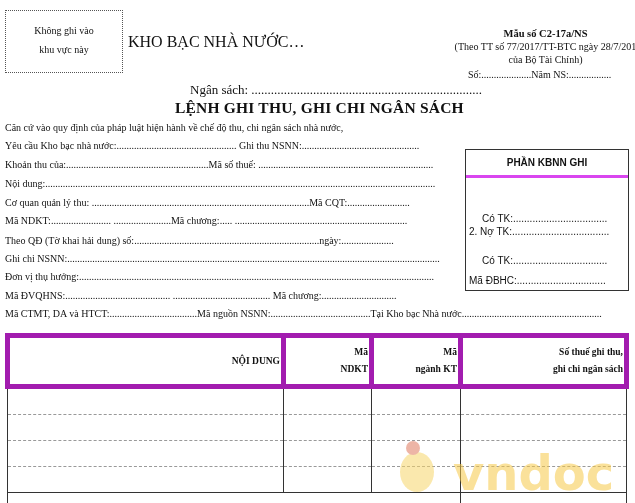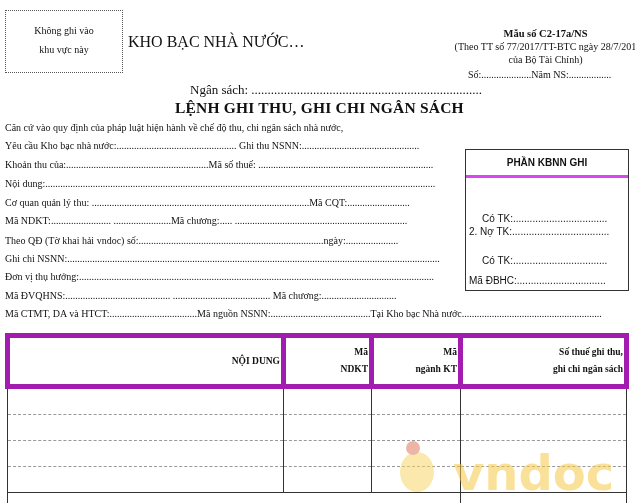--- a/index.html
+++ b/index.html
@@ -40,21 +40,21 @@
   <div>của Bộ Tài Chính)</div>
 </div>
 <div class="abs so">Số:....................Năm NS:.................</div>
 
 <div class="abs line" style="top:122px">Căn cứ vào quy định của pháp luật hiện hành về chế độ thu, chi ngân sách nhà nước,</div>
 <div class="abs line" style="top:140px">Yêu cầu Kho bạc nhà nước:................................................ Ghi thu NSNN:...............................................</div>
 <div class="abs line" style="top:159px">Khoản thu của:.........................................................Mã số thuế: ......................................................................</div>
 <div class="abs line" style="top:178px">Nội dung:............................................................................................................................................................</div>
 <div class="abs line" style="top:197px">Cơ quan quản lý thu: .......................................................................................Mã CQT:.........................</div>
 <div class="abs line" style="top:215px">Mã NDKT:........................ .......................Mã chương:..... .....................................................................</div>
-<div class="abs line" style="top:235px">Theo QĐ (Tờ khai hải vndoc) số:..........................................................................ngày:.....................</div>
+<div class="abs line" style="top:235px">Theo QĐ (Tờ khai hải dung) số:..........................................................................ngày:.....................</div>
 <div class="abs line" style="top:253px">Ghi chi NSNN:.....................................................................................................................................................</div>
 <div class="abs line" style="top:271px">Đơn vị thụ hưởng:..............................................................................................................................................</div>
 <div class="abs line" style="top:290px">Mã ĐVQHNS:.......................................... ....................................... Mã chương:..............................</div>
 <div class="abs line" style="top:308px">Mã CTMT, DA và HTCT:...................................Mã nguồn NSNN:........................................Tại Kho bạc Nhà nước........................................................</div>
 
 <div class="abs kbnn">
   <div class="hdr">PHẦN KBNN GHI</div>
   <div class="row" style="left:16px;top:63px">Có TK:..................................</div>
   <div class="row" style="left:3px;top:76px">2. Nợ TK:...................................</div>
   <div class="row" style="left:16px;top:105px">Có TK:..................................</div>

